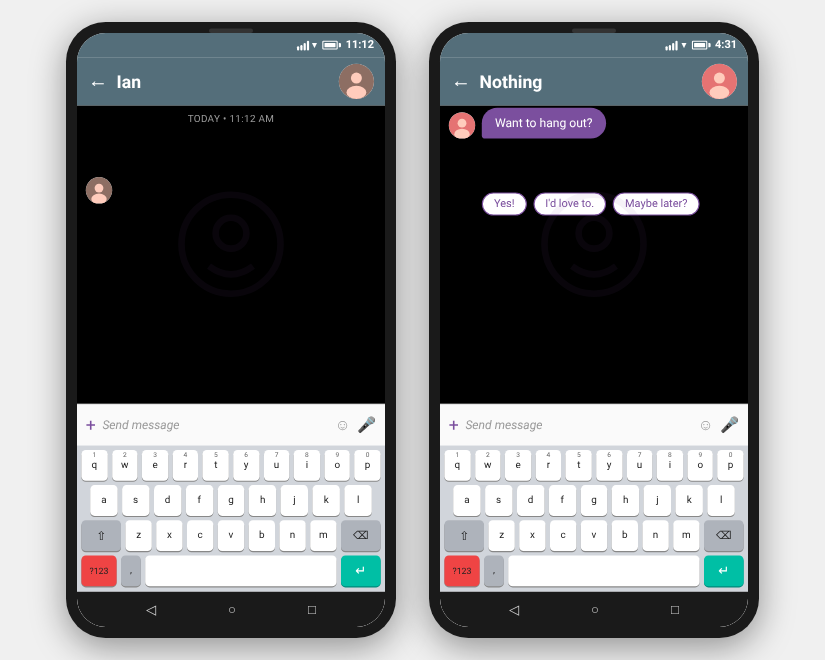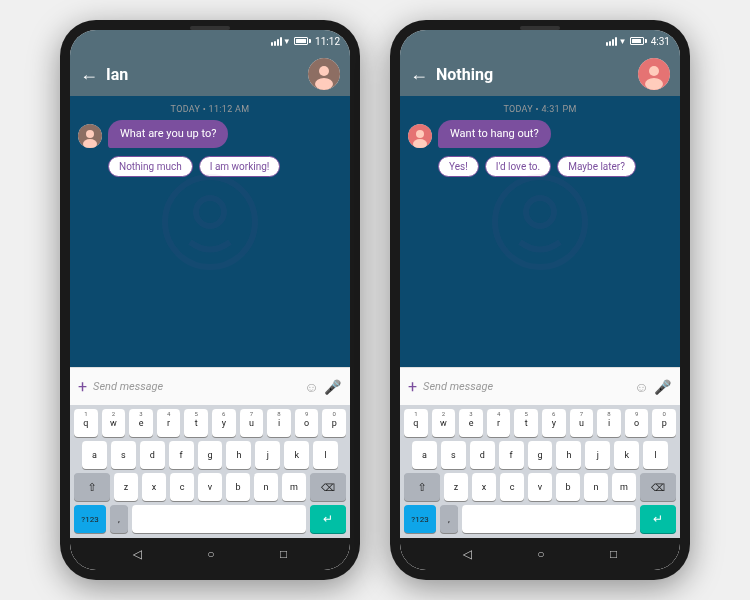--- a/index.html
+++ b/index.html
@@ -96,21 +96,21 @@
       top: 1px;
       bottom: 1px;
       width: 80%;
       background: white;
       border-radius: 0.5px;
     }
 
     .time {
       color: white;
       font-size: 10px;
-      font-weight: 400;
+      font-weight: 700;
       margin-left: 4px;
     }
 
     
     .app-bar {
       background: #546e7a;
       height: 44px;
       display: flex;
       align-items: center;
       padding: 0 10px;
@@ -137,25 +137,26 @@
       overflow: hidden;
       background: #ccc;
       display: flex;
       align-items: center;
       justify-content: center;
     }
 
     
     .chat-area {
       flex: 1;
-      background: #0c4a6e;
+      background: #000000;
       position: relative;
       display: flex;
       flex-direction: column;
       overflow: hidden;
+      gap: 41px;
     }
 
     .viber-watermark {
       position: absolute;
       top: 50%;
       left: 50%;
       transform: translate(-50%, -60%);
       opacity: 0.07;
       width: 100px;
       height: 100px;
@@ -287,21 +288,21 @@
       color: #222;
     }
 
     .keyboard-bottom {
       display: flex;
       gap: 4px;
       margin-bottom: 3px;
     }
 
     .key-123 {
-      background: #0ea5e9;
+      background: #ef4444;
       border-radius: 4px;
       height: 28px;
       width: 32px;
       display: flex;
       align-items: center;
       justify-content: center;
       font-size: 8px;
       color: #222;
       box-shadow: 0 1px 0 #888;
       cursor: pointer;
@@ -430,27 +431,22 @@
       <div class="date-divider">TODAY • 11:12 AM</div>
 
       <div class="message-row">
         <div class="msg-avatar">
           <svg viewBox="0 0 24 24" width="24" height="24">
             <circle cx="12" cy="12" r="12" fill="#8d6e63"></circle>
             <circle cx="12" cy="10" r="4" fill="#ffccbc"></circle>
             <ellipse cx="12" cy="20" rx="7" ry="5" fill="#ffccbc"></ellipse>
           </svg>
         </div>
-        <div class="bubble bubble-incoming">What are you up to?</div>
-      </div>
-
-      <div class="smart-replies">
-        <div class="chip">Nothing much</div>
-        <div class="chip">I am working!</div>
-      </div>
+      </div>
+
     </div>
 
     <div class="message-input-bar">
       <span class="plus-btn">+</span>
       <span class="input-field">Send message</span>
       <span class="emoji-btn">☺</span>
       <span class="mic-btn">🎤</span>
     </div>
 
     <div class="keyboard">
@@ -543,21 +539,20 @@
     <div class="chat-area">
 
       <div class="viber-watermark">
         <svg viewBox="0 0 100 100" width="100" height="100">
           <circle cx="50" cy="50" r="45" fill="none" stroke="#7b4f9e" stroke-width="6"></circle>
           <circle cx="50" cy="40" r="14" fill="none" stroke="#7b4f9e" stroke-width="6"></circle>
           <path d="M30 70 Q50 85 70 70" fill="none" stroke="#7b4f9e" stroke-width="6"></path>
         </svg>
       </div>
 
-      <div class="date-divider">TODAY • 4:31 PM</div>
 
       <div class="message-row">
         <div class="msg-avatar">
           <svg viewBox="0 0 24 24" width="24" height="24">
             <circle cx="12" cy="12" r="12" fill="#e57373"></circle>
             <circle cx="12" cy="10" r="4" fill="#ffccbc"></circle>
             <ellipse cx="12" cy="20" rx="7" ry="5" fill="#ffccbc"></ellipse>
           </svg>
         </div>
         <div class="bubble bubble-incoming">Want to hang out?</div>

